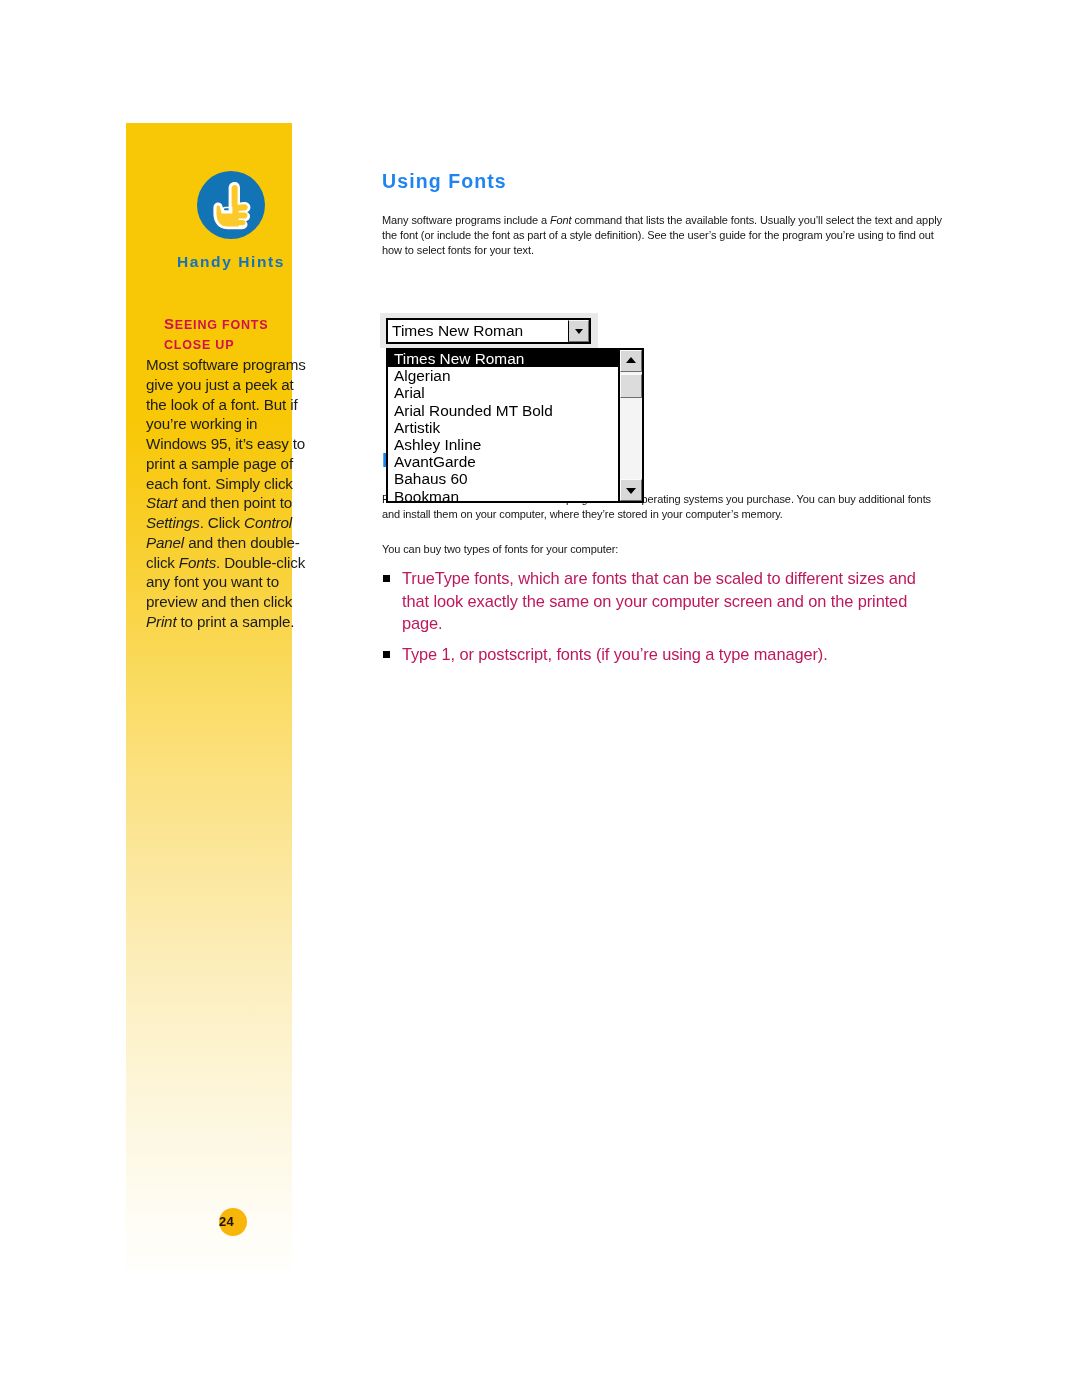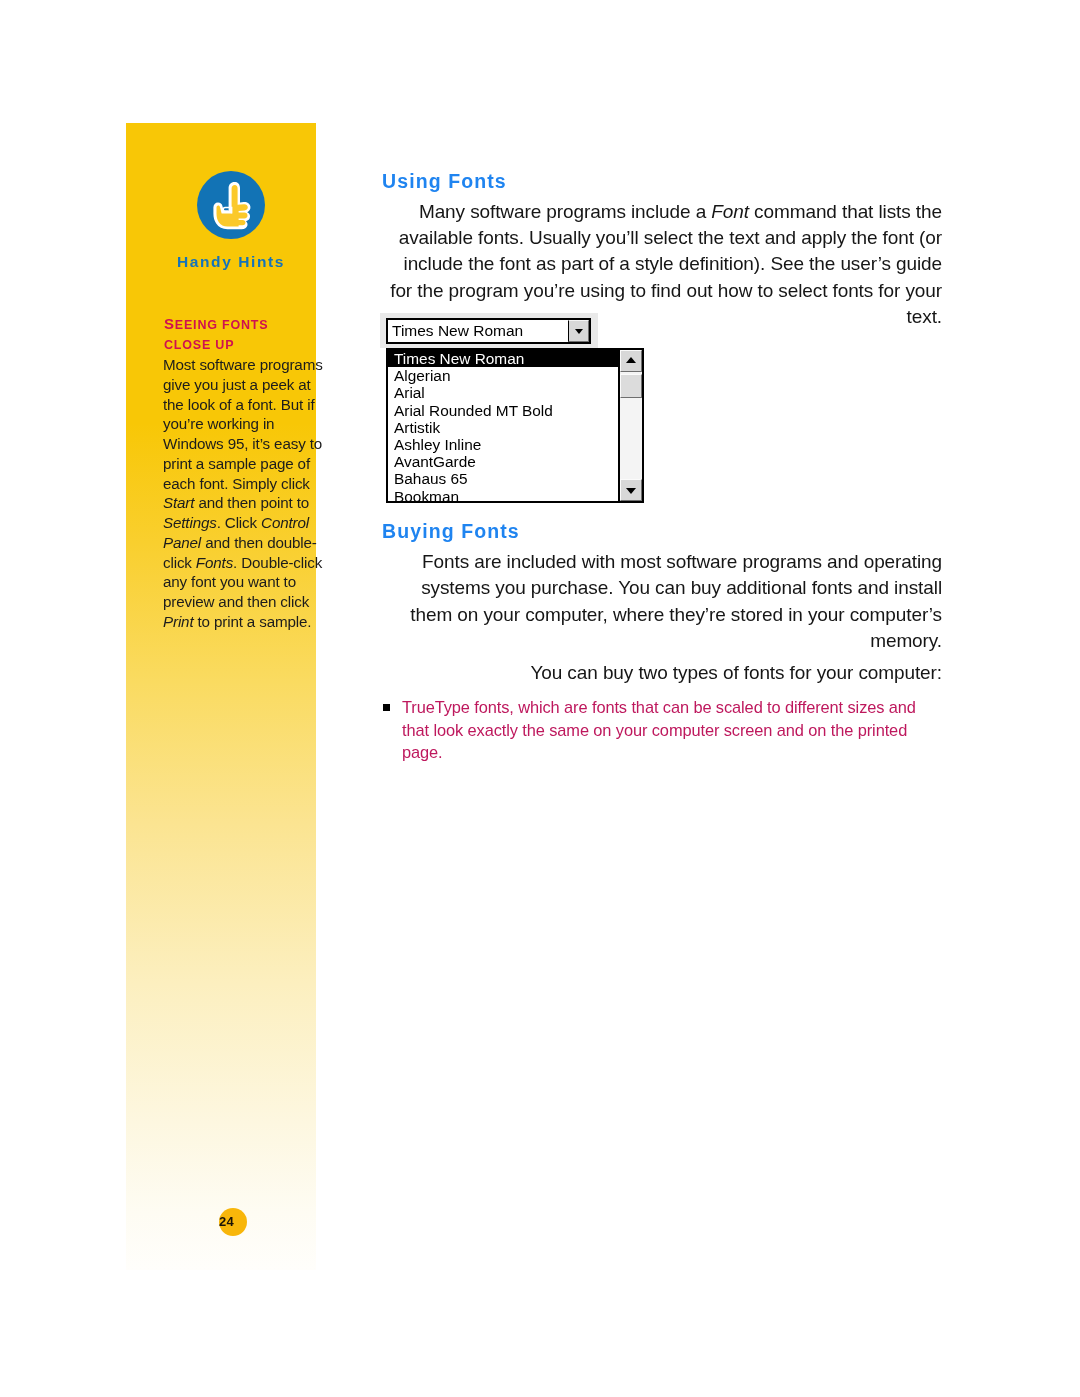--- a/index.html
+++ b/index.html
@@ -26,21 +26,20 @@
     background: linear-gradient(to bottom,
       #f8c706 0px,
       #f8c706 300px,
       #f9cf2e 420px,
       #fadb61 560px,
       #fbe491 700px,
       #fcefbf 860px,
       #fdf7e0 1000px,
       #fefcf3 1090px,
       #fffefb 1147px);
-    padding-left: 24px;
   }
 
   .hint-icon-wrap {
     position: absolute;
     left: 0;
     top: 48px;
     width: 210px;
     text-align: center;
   }
   .hint-circle {
@@ -74,21 +73,21 @@
     color: #cf1150;
     font-size: 12.5px;
     font-weight: bold;
     letter-spacing: 0.8px;
     line-height: 1.52;
   }
   .hint-kicker .sc-first { font-size: 15px; }
 
   .hint-body {
     position: absolute;
-    left: 37px;
+    left: 20px;
     top: 232px;
     width: 170px;
     color: #1c1c1c;
     font-size: 15.2px;
     line-height: 1.3;
     letter-spacing: -0.15px;
   }
   .hint-body i { font-style: italic; }
 
   .page-badge {
@@ -117,26 +116,25 @@
 
   h2.sect {
     margin: 0;
     color: #1f84f0;
     font-size: 19.5px;
     font-weight: bold;
     letter-spacing: 1.1px;
   }
 
   p.body {
-    margin: 6px 0 0 0;
+    margin: 20px 0 0 0;
     color: #161616;
-    font-size: 19px;
+    font-size: 11px;
     line-height: 1.38;
     letter-spacing: -0.1px;
-    text-align: right;
   }
   p.body i { font-style: italic; }
 
   ul.bullets {
     margin: 10px 0 0 0;
     padding: 0;
     list-style: none;
   }
   ul.bullets li {
     position: relative;
@@ -322,20 +320,21 @@
       <div>
         <h2 class="sect">Using Fonts</h2>
         <p class="body"><span>Many software programs include a </span><i>Font</i><span> command that lists the available fonts. Usually you’ll select the text and apply the font (or include the font as part of a style definition). See the user’s guide for the program you’re using to find out how to select fonts for your text.</span></p>
       </div>
       <div style="margin-top: 190px;">
         <h2 class="sect">Buying Fonts</h2>
         <p class="body"><span>Fonts are included with most software programs and operating systems you purchase. You can buy additional fonts and install them on your computer, where they’re stored in your computer’s memory.</span></p>
         <p class="body"><span>You can buy two types of fonts for your computer:</span></p>
         <ul class="bullets">
           <li>TrueType fonts, which are fonts that can be scaled to different sizes and that look exactly the same on your computer screen and on the printed page.</li>
+          <li>Type 1, or postscript, fonts (if you’re using a type manager).</li>
         </ul>
       </div>
     </div>
 </div>
 
 <div id="font-widget">
   <div class="combo-shadow"></div>
 
   <div class="combo">
     <div class="combo-field">Times New Roman</div>
@@ -344,21 +343,21 @@
 
   <div class="listbox">
     <div class="listbox-items" id="listbox-items">
         <div class="list-item selected">Times New Roman</div>
         <div class="list-item">Algerian</div>
         <div class="list-item">Arial</div>
         <div class="list-item">Arial Rounded MT Bold</div>
         <div class="list-item">Artistik</div>
         <div class="list-item">Ashley Inline</div>
         <div class="list-item">AvantGarde</div>
-        <div class="list-item">Bahaus 65</div>
+        <div class="list-item">Bahaus 60</div>
         <div class="list-item">Bookman</div>
       </div>
     <div class="scrollbar">
       <div class="sb-btn sb-up"></div>
       <div class="sb-track">
         <div class="sb-thumb"></div>
       </div>
       <div class="sb-btn sb-down"></div>
     </div>
   </div>

